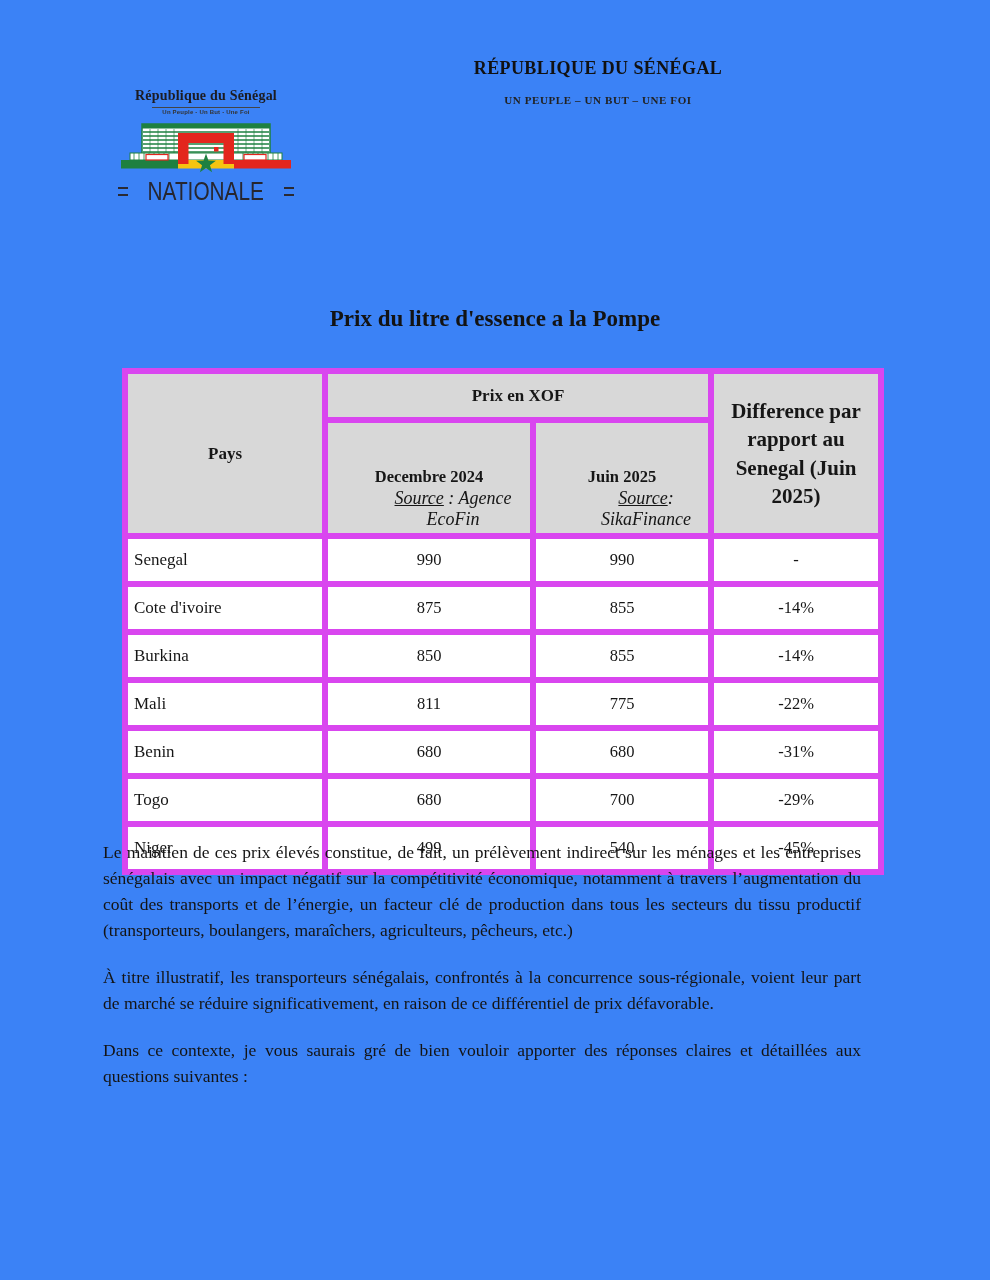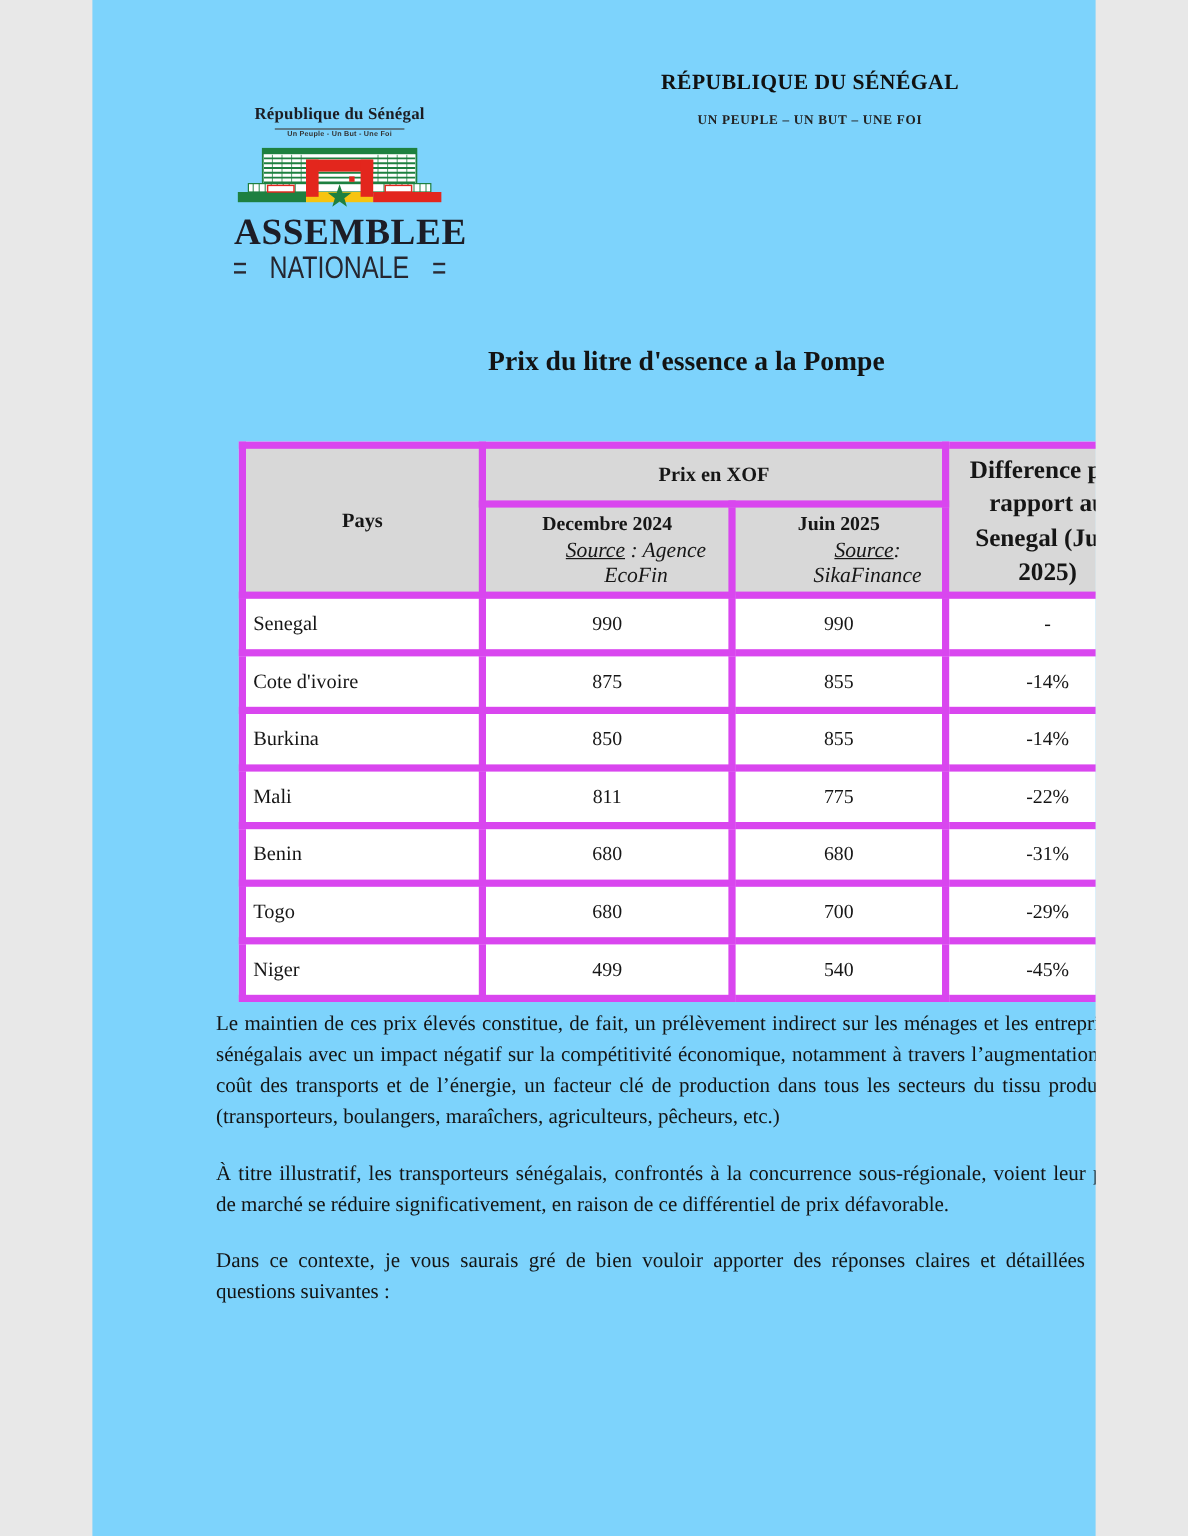--- a/index.html
+++ b/index.html
@@ -1,21 +1,21 @@
 <!DOCTYPE html>
 <html><head>
 <meta charset="utf-8">
 <style>
   * { margin:0; padding:0; box-sizing:border-box; }
   html,body { background:#e8e8e8; }
   .page {
     position:relative;
-    width:836px; height:1280px;
+    width:990px; height:1280px;
     margin:0 auto;
-    background:#7dd3fc;
+    background:#3b82f6;
     font-family:"Liberation Serif", serif;
     color:#161616;
     overflow:hidden;
   }
 
   
   .nat-header {
     position:absolute; top:58px; left:206px; width:784px;
     text-align:center;
   }
@@ -60,21 +60,21 @@
   .logo .nationale {
     display:inline-block;
     font-family:"Liberation Sans", sans-serif;
     font-size:26px; font-weight:400; color:#26262f;
     transform:scaleX(0.80); transform-origin:center;
     line-height:1.0;
   }
 
   
   .doc-title {
-    position:absolute; top:288px; left:0; width:990px;
+    position:absolute; top:306px; left:0; width:990px;
     text-align:center;
     font-size:23px; font-weight:700; color:#131313;
   }
 
   
   .table-wrap { position:absolute; left:122px; top:368px; }
   table.price {
     border-collapse:collapse; table-layout:fixed;
     width:756px;
     border:3px solid #141414;
@@ -84,21 +84,21 @@
     border:6px solid #d946ef;
   }
   table.price thead th {
     background:#d8d8d8;
     font-weight:700; color:#161616;
     text-align:center; vertical-align:middle;
   }
   .th-pays, .th-group { font-size:17px; }
   .th-diff { font-size:21px; line-height:1.35; padding:0 14px; }
   .th-period { font-size:16.5px; padding-top:4px; }
-  .th-period .period-name { display:block; font-size:16.5px; }
+  .th-period .period-name { display:block; font-size:16.5px;margin-top:40px; }
   .th-period .period-src {
     display:block; font-weight:400; font-style:italic; font-size:18px;
     margin-top:1px; padding-bottom:3px;margin-left:48px;
   }
   .th-period .src-label { text-decoration:underline; }
   tr.hrow1 { height:49px; }
   tr.hrow2 { height:55px; }
   table.price tbody tr { height:48px; }
   td.c-pays {
     font-size:17px; text-align:left; padding-left:6px; vertical-align:middle;
@@ -188,21 +188,20 @@
       </g>
 
       <g>
         <rect x="25" y="36.5" width="22" height="5.5" fill="#ffffff" stroke="#e3261d" stroke-width="1.2"></rect>
         <rect x="123" y="36.5" width="22" height="5.5" fill="#ffffff" stroke="#e3261d" stroke-width="1.2"></rect>
       </g>
 
       <path fill="#1e8040" d="M85,35.5 L87.45,42.55 L94.9,42.7 L88.95,47.2 L91.1,54.3 L85,50 L78.9,54.3 L81.05,47.2 L75.1,42.7 L82.55,42.55 Z"></path>
     </svg>
 
-    <div class="assemblee">ASSEMBLEE</div>
     <div class="nationale-row">
       <span class="eqmark"></span>
       <span class="nationale">NATIONALE</span>
       <span class="eqmark"></span>
     </div>
   </div>
 
   <div class="doc-title">Prix du litre d'essence a la Pompe</div>
 
   <div class="table-wrap">

